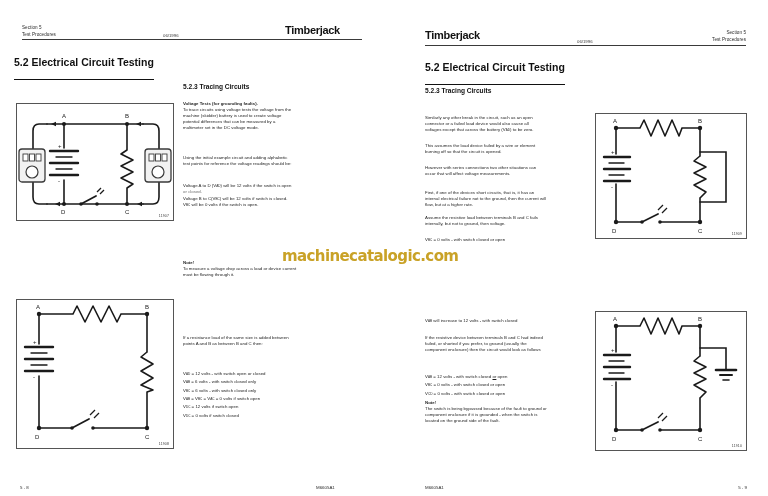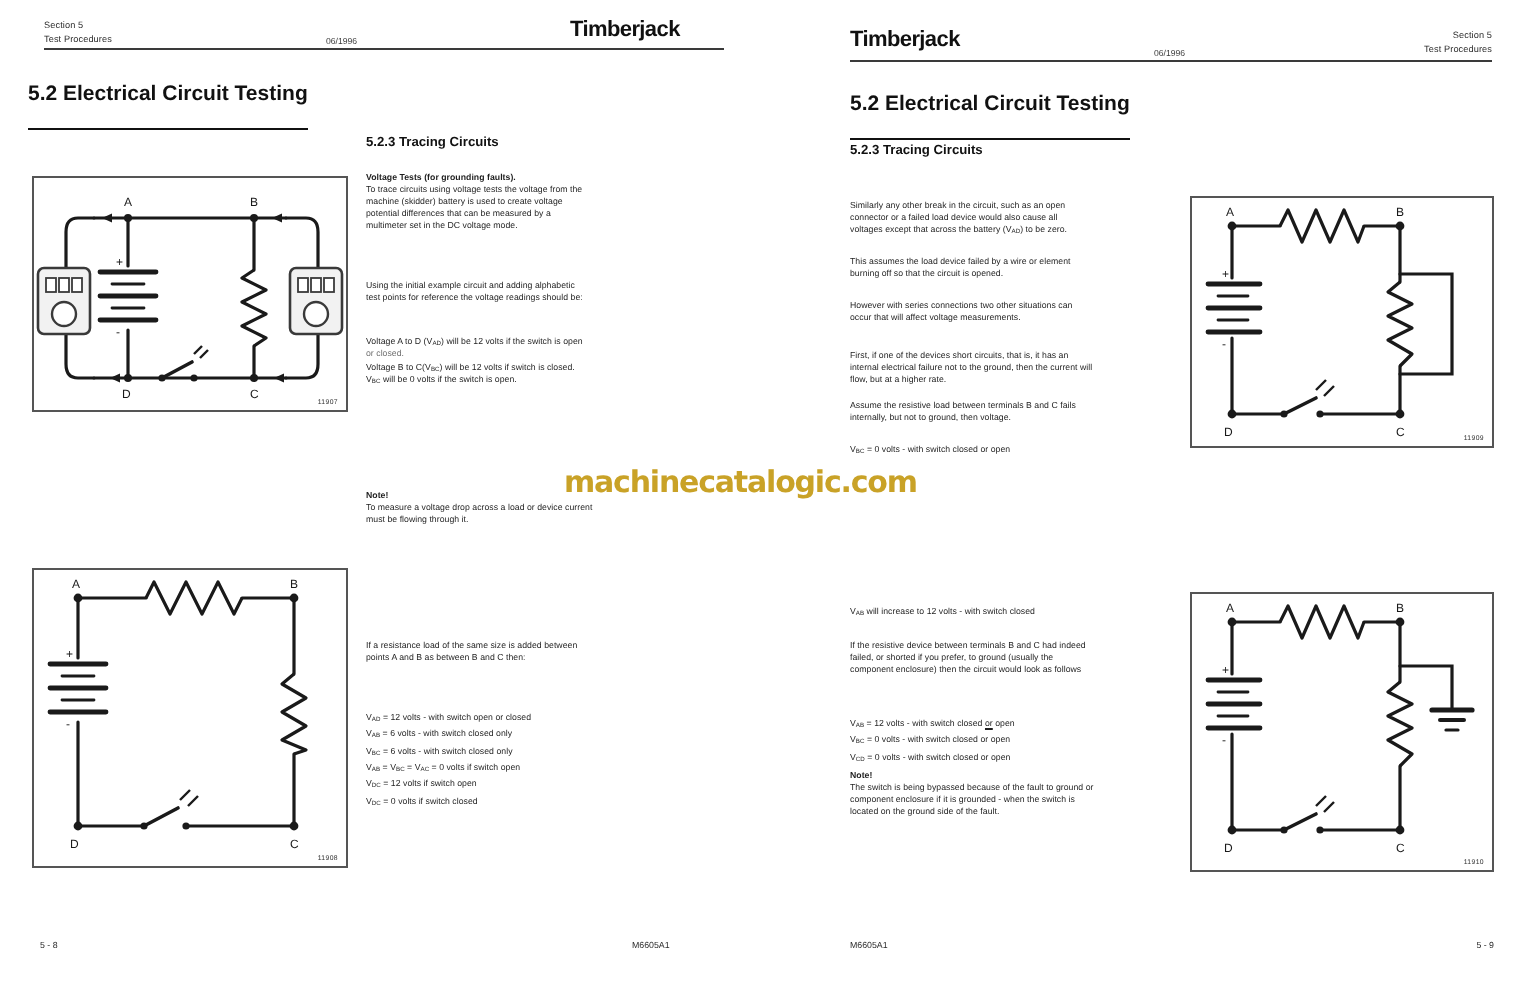--- a/index.html
+++ b/index.html
@@ -6,20 +6,21 @@
     margin: 0; padding: 0;
     width: 768px; height: 496px;
     background: #ffffff;
     font-family: "Liberation Sans", sans-serif;
     overflow: hidden;
   }
   #page {
     position: relative;
     width: 768px; height: 440px;
     background: #ffffff;
+    margin-top: 15px;
   }
 
   .page-half { position: absolute; top: 0; height: 496px; width: 384px; }
   #left-page  { left: 0; }
   #right-page { left: 384px; }
   .hdr-rule {
     position: absolute; height: 1px; background: #3a3a3a;
   }
   .hdr-txt {
     position: absolute;

